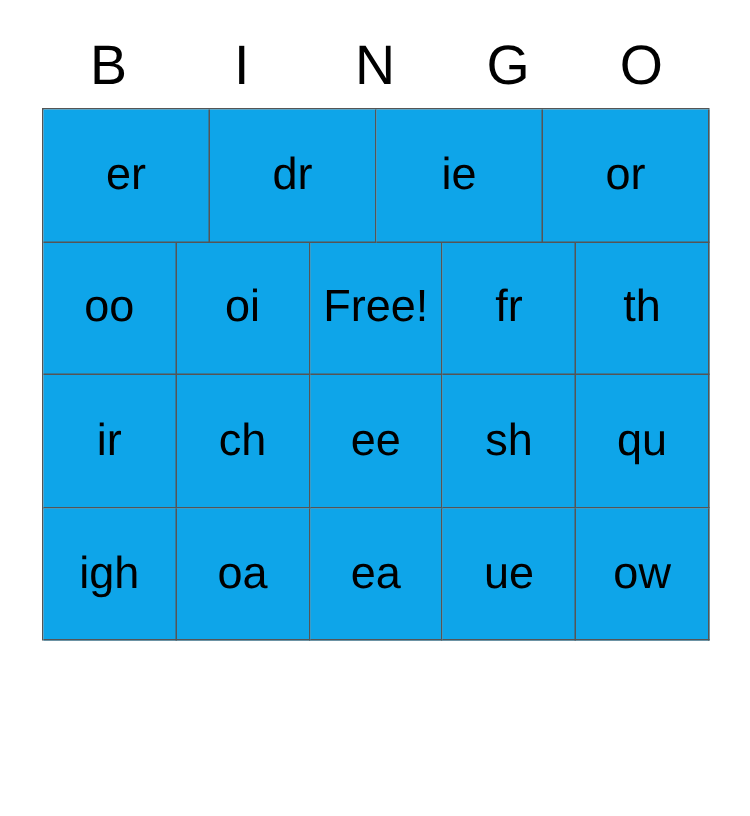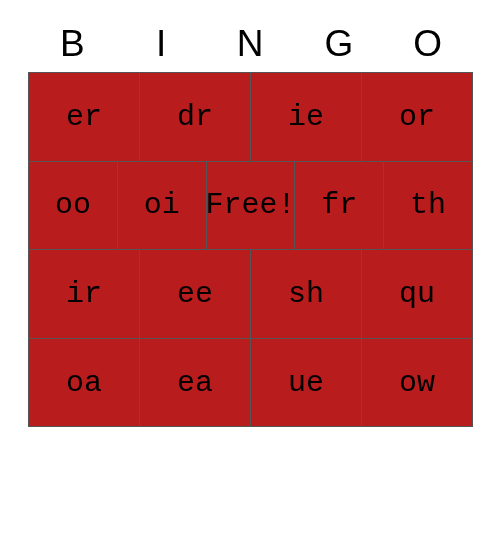--- a/index.html
+++ b/index.html
@@ -49,22 +49,21 @@
   }
   .cell {
     flex: 1 1 0;
     min-width: 0;
     border-right: 1px solid #555555;
     border-bottom: 1px solid #555555;
     display: flex;
     align-items: center;
     justify-content: center;
     box-sizing: border-box;
-    background: #b91c1c;
-    font-family: Liberation Mono, monospace;
+    background: #0ea5e9;
   }
   .cell-text {
     font-size: 30px;
     line-height: 1;
     color: #000000;
     white-space: nowrap;
   }
   .cell.free .cell-text {
     font-size: 30px;
   }
@@ -116,31 +115,37 @@
       <div class="cell">
           <span class="cell-text">th</span>
         </div>
     </div>
 
     <div class="grid-row">
       <div class="cell">
           <span class="cell-text">ir</span>
         </div>
       <div class="cell">
+          <span class="cell-text">ch</span>
+        </div>
+      <div class="cell">
           <span class="cell-text">ee</span>
         </div>
       <div class="cell">
           <span class="cell-text">sh</span>
         </div>
       <div class="cell">
           <span class="cell-text">qu</span>
         </div>
     </div>
 
     <div class="grid-row">
+      <div class="cell">
+          <span class="cell-text">igh</span>
+        </div>
       <div class="cell">
           <span class="cell-text">oa</span>
         </div>
       <div class="cell">
           <span class="cell-text">ea</span>
         </div>
       <div class="cell">
           <span class="cell-text">ue</span>
         </div>
       <div class="cell">

